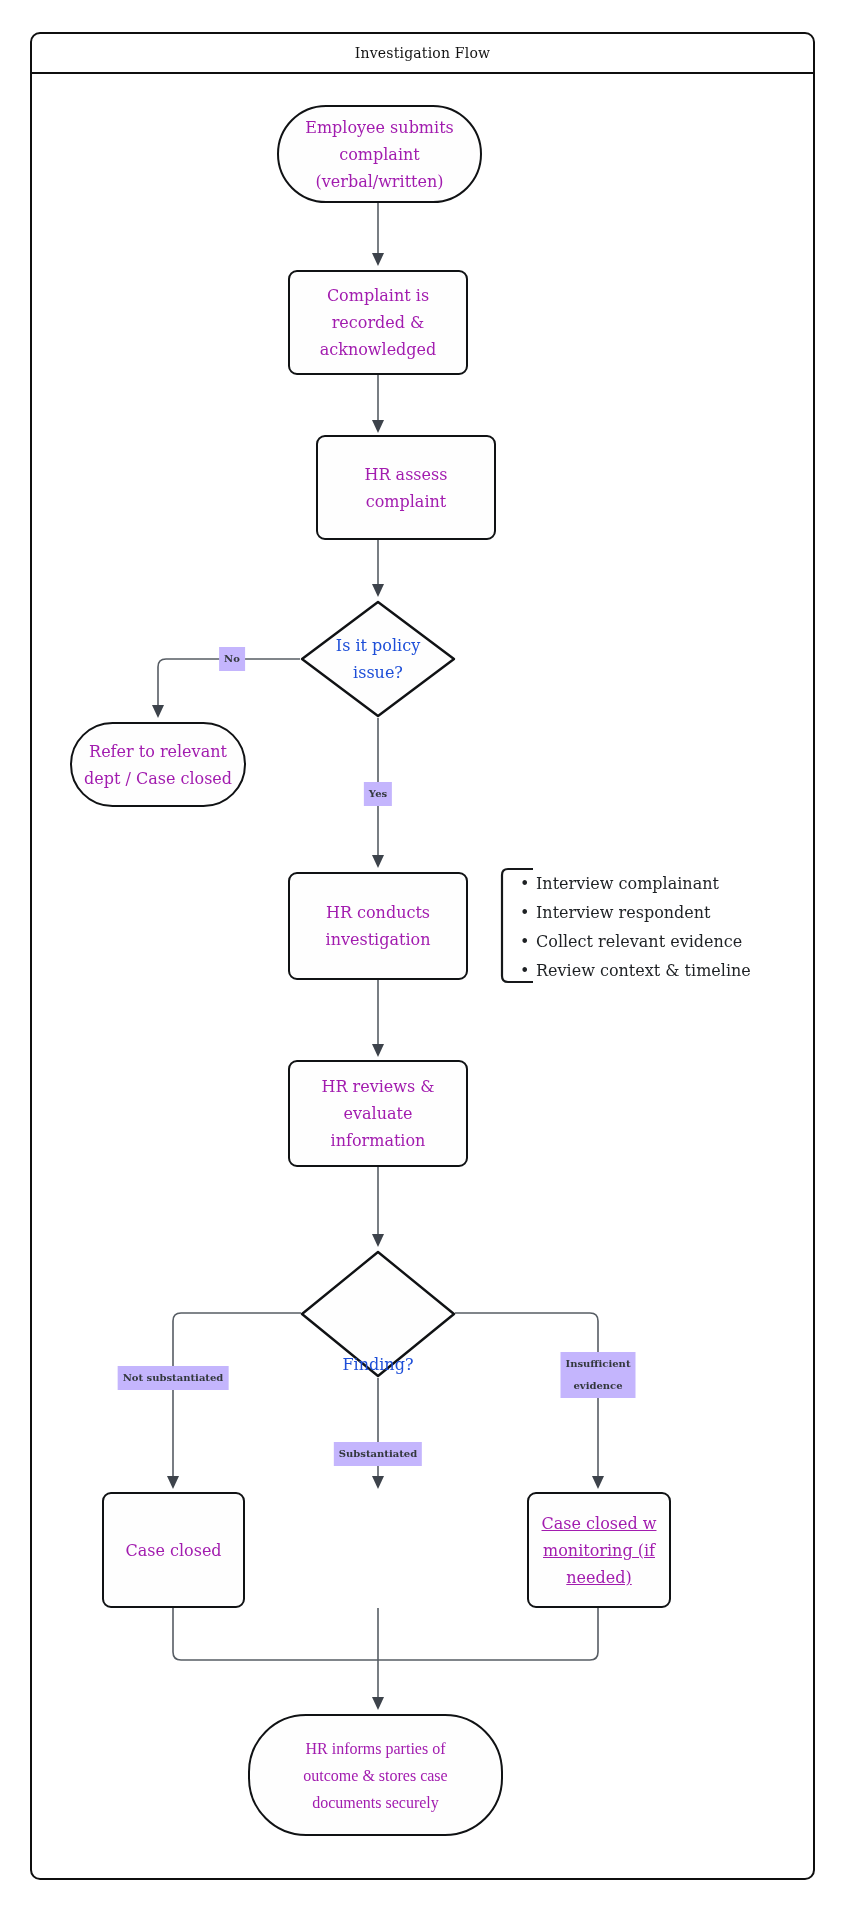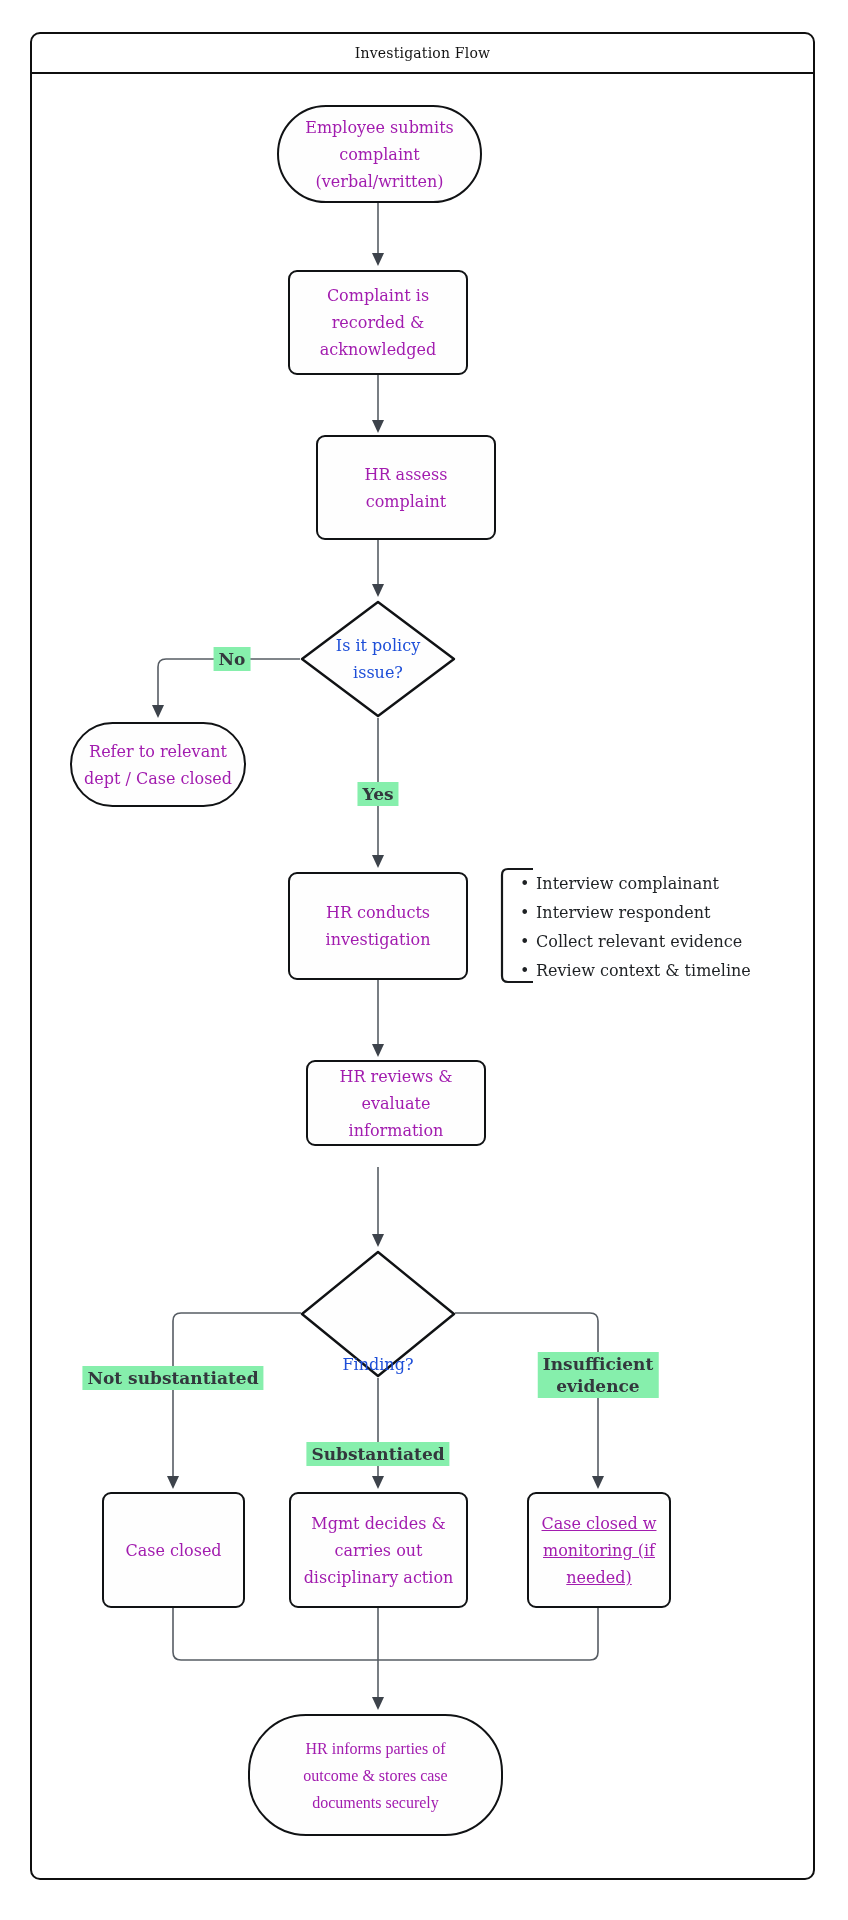--- a/index.html
+++ b/index.html
@@ -67,23 +67,23 @@
     line-height: 27px;
     white-space: pre-line;
     color: #1d4ed8;
   }
   .diamond > svg { position: absolute; left: 0; top: 0; }
   .diamond > span { position: relative; }
   
   .edge-label {
     position: absolute;
     transform: translate(-50%, -50%);
-    background: #86efac;
+    background: #c4b5fd;
     padding: 1px 5px;
-    font-size: 17px;
+    font-size: 10px;
     font-weight: bold;
     line-height: 22px;
     color: #33383d;
     text-align: center;
     white-space: pre-line;
   }
   
   .annotation-list {
     position: absolute;
     left: 520px; top: 869px;
@@ -191,42 +191,37 @@
     <div class="annotation-item">
       <span class="bullet">•</span>
       <span>Collect relevant evidence</span>
     </div>
     <div class="annotation-item">
       <span class="bullet">•</span>
       <span>Review context &amp; timeline</span>
     </div>
   </div>
 
-  <div class="node rect" style="left:288px; top:1060px; width:180px; height:86px;margin-left:18px;">
+  <div class="node rect" style="left:288px; top:1060px; width:180px; height:107px;">
     <span>HR reviews &amp;
 evaluate
 information</span>
   </div>
 
   <div class="diamond" style="left:300px; top:1250px; width:156px; height:128px;align-items:flex-end;">
     <svg width="156" height="128" viewBox="0 0 156 128">
       <polygon points="78,2 154,64 78,126 2,64" fill="#fefefe" stroke="#101214" stroke-width="2.4" stroke-linejoin="round"></polygon>
     </svg>
     <span>Finding?</span>
   </div>
 
   <div class="node rect" style="left:102px; top:1492px; width:143px; height:116px;">
     <span>Case closed</span>
   </div>
 
-  <div class="node rect" style="left:289px; top:1492px; width:179px; height:116px;">
-    <span>Mgmt decides &amp;
-carries out
-disciplinary action</span>
-  </div>
 
   <div class="node rect" style="left:527px; top:1492px; width:144px; height:116px;text-decoration:underline;">
     <span>Case closed w
 monitoring (if
 needed)</span>
   </div>
 
   <div class="node stadium-lg" style="left:248px; top:1714px; width:255px; height:122px;font-family:Liberation Serif, serif;">
     <span>HR informs parties of
 outcome &amp; stores case

